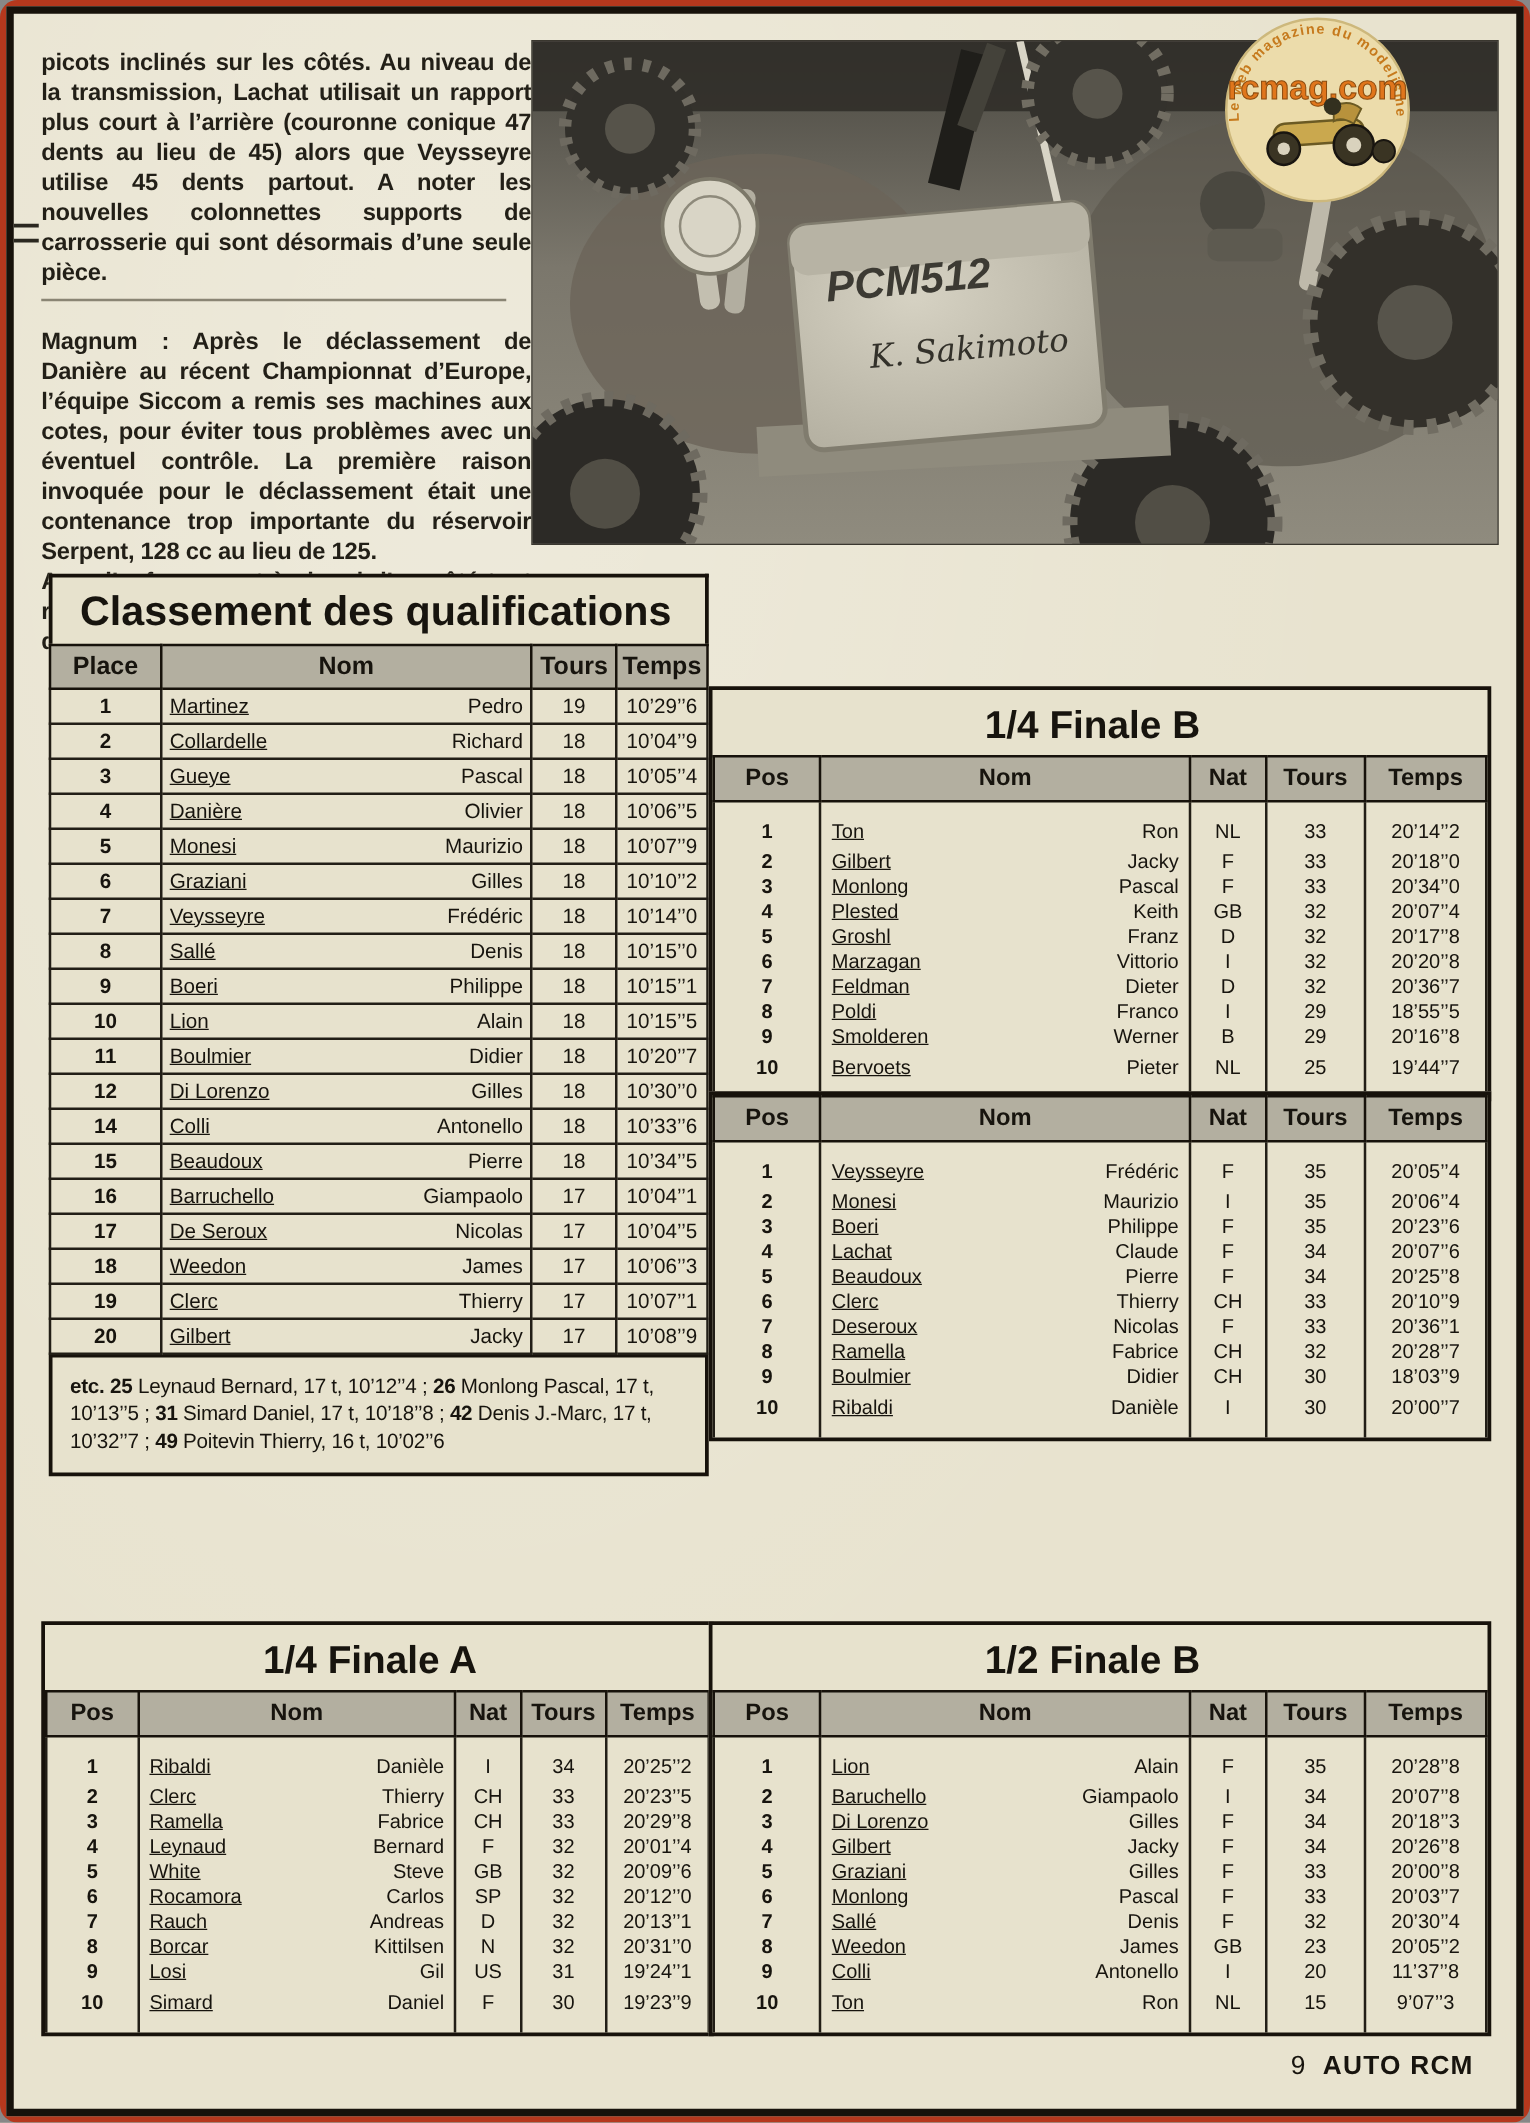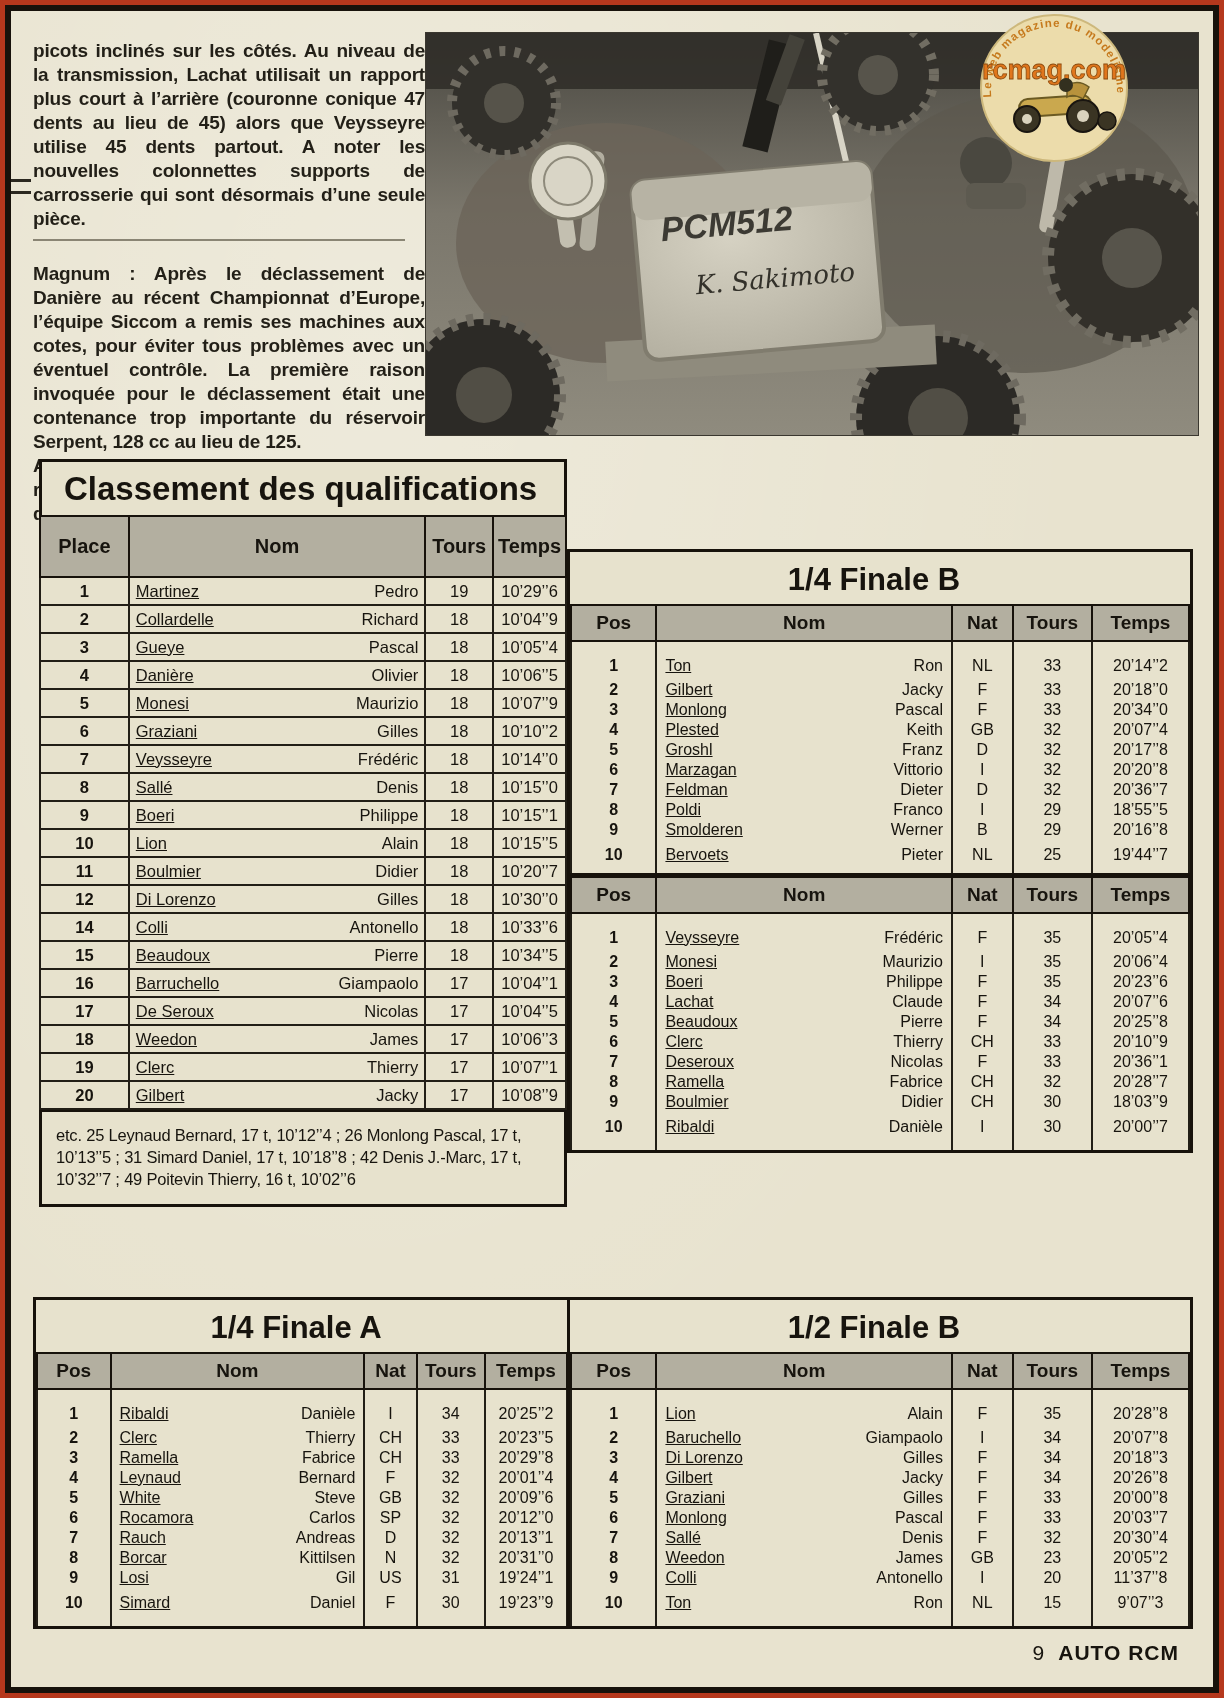--- a/index.html
+++ b/index.html
@@ -1,20 +1,21 @@
 <!DOCTYPE html>
 <html><head>
 <meta charset="utf-8">
 <style>
   html,body { margin:0; padding:0; background:#888; }
   .frame {
     width:1224px; height:1698px; box-sizing:border-box;
     background:#b5381d; padding:5px;
     font-family:"Liberation Sans", sans-serif;
     color:#17140e;
+    border-radius:14px;
   }
   .page {
     position:relative; width:100%; height:100%; box-sizing:border-box;
     border:6px solid #17120b;
     background:
       radial-gradient(ellipse at 30% 20%, rgba(255,255,255,.25), transparent 60%),
       #e8e3cf;
     overflow:hidden;
   }
   
@@ -48,39 +49,39 @@
     font-weight:bold; text-align:center;
   }
   .qual { left:28px; top:448px; width:528px; }
   .qual .tblock-title {
     font-size:33px; letter-spacing:0px; padding:8px 0 7px 0; text-align:left;
     padding-left:22px;
   }
   table.results { border-collapse:collapse; width:100%; table-layout:fixed; }
   table.results th {
     background:#b3afa0; border:2.5px solid #17120b;
-    font-size:20px; font-weight:bold; padding:18px 0;
+    font-size:20px; font-weight:bold; padding:5px 0;
   }
   .qual table.results td {
     border:2px solid #221e16; font-size:16.5px; padding:0 6px;
     height:26px; overflow:hidden; white-space:nowrap;
   }
   .qual .col-pos { width:16.5%; }
   .qual .col-nom { width:56%; }
   .qual .col-tours { width:12.5%; }
   td.col-pos { text-align:center; font-weight:bold; }
   td.col-tours, td.col-temps, td.col-nat { text-align:center; }
   td.col-nom span.last { float:left;text-decoration:underline; }
   td.col-nom span.first { float:right; }
   .qual-note {
     border:3px solid #17120b; border-top:2.5px solid #17120b;
     font-size:16.5px; line-height:22px; padding:12px 10px 14px 14px;
     text-align:left; letter-spacing:-0.2px;
   }
-  .qual-note b { font-weight:normal;margin-top:32px; }
+  .qual-note b { font-weight:bold;margin-top:32px; }
   
   .finale { border:3px solid #17120b; }
   .finale .tblock-title {
     border:none; font-size:31px; text-align:center; padding:10px 12px 6px 0;
   }
   .finale table.results th { font-size:19px; padding:6px 0; }
   .finale table.results td {
     border-left:2px solid #221e16; border-right:2px solid #221e16;
     font-size:16px; padding:0 8px; height:20px; white-space:nowrap; overflow:hidden;
   }

